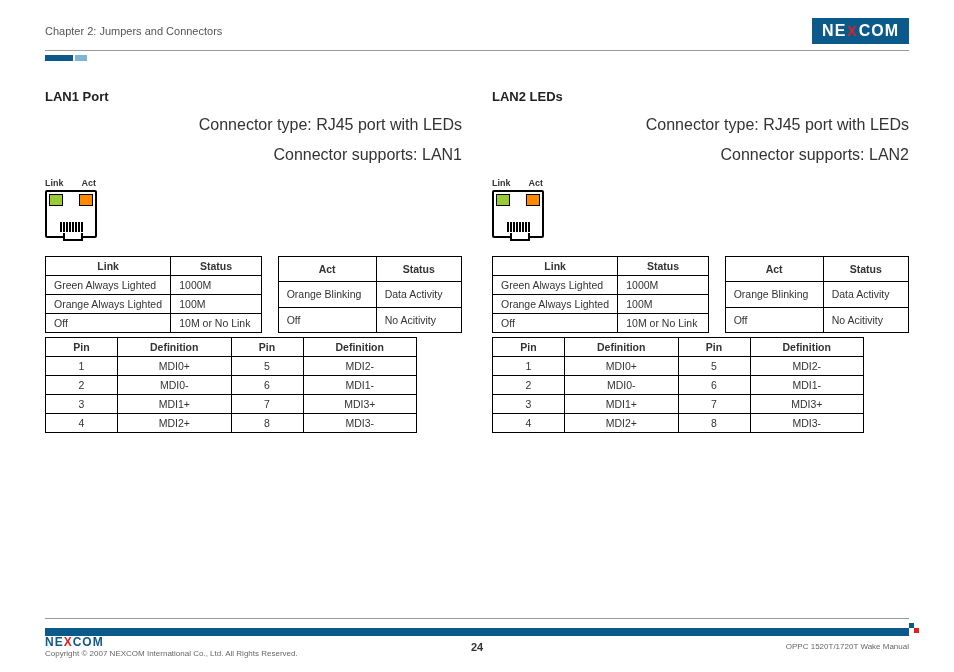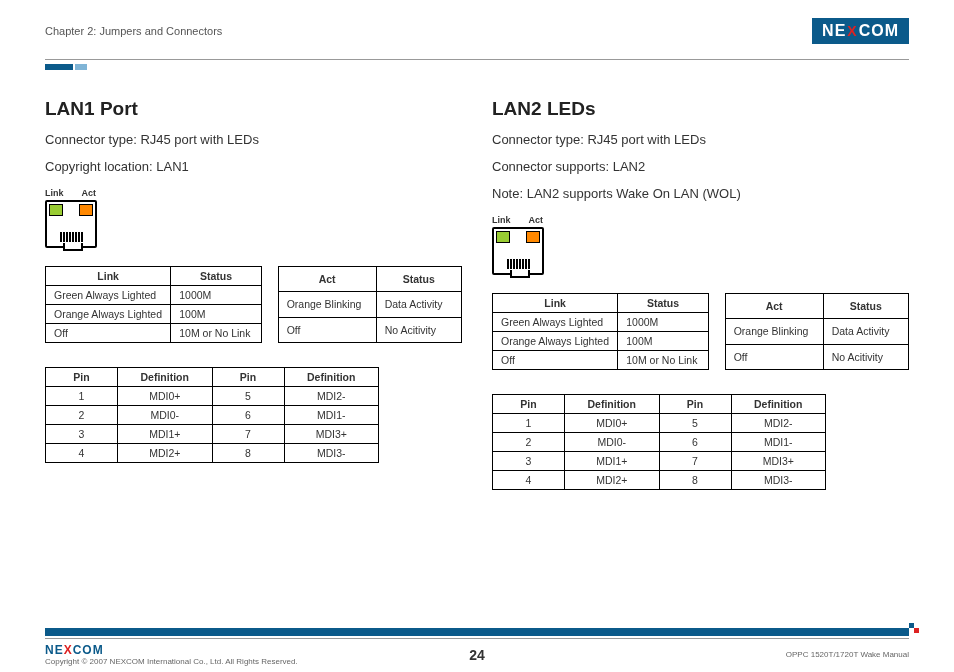--- a/index.html
+++ b/index.html
@@ -17,21 +17,21 @@
     padding: 18px 45px 10px 45px;
     box-sizing: border-box;
     height: 100%;
     position: relative;
   }
   .top-row {
     display: flex;
     justify-content: space-between;
     align-items: center;
     border-bottom: 1px solid #999;
-    padding-bottom: 15px;
+    padding-bottom: 6px;
   }
   .chapter { font-size: 11px; color: #555; }
   .logo-box {
     background: #0b5a8a;
     color: #fff;
     font-weight: bold;
     font-size: 16px;
     padding: 4px 10px;
     letter-spacing: 1px;
     display: inline-flex;
@@ -44,22 +44,22 @@
   }
   .accent .dark { width: 28px; height: 6px; background: #0b5a8a; }
   .accent .light { width: 12px; height: 6px; background: #7fb4d6; margin-left: 2px; }
 
   .columns {
     display: flex;
     gap: 30px;
     margin-top: 28px;
   }
   .col { flex: 1; }
-  h3 { font-size: 19px; margin: 0 0 6px 0; color: #222; }
-  .info { font-size: 13px; margin: 12px 0 2px 0; color: #333; }
+  h3 { font-size: 13px; margin: 0 0 6px 0; color: #222; }
+  .info { font-size: 16px; margin: 12px 0 2px 0; color: #333; text-align: right; }
 
   .port-labels { font-size: 9px; font-weight: bold; margin-top: 14px; display: flex; gap: 18px;}
   .rj45 {
     width: 48px; height: 44px; border: 2px solid #000; border-radius: 2px;
     position: relative; margin-top: 2px; background: #fff;
   }
   .rj45 .led { position: absolute; top: 2px; width: 12px; height: 10px; border: 1.5px solid #000; }
   .rj45 .led.l { left: 2px; background: #9c3; }
   .rj45 .led.r { right: 2px; background: #f80; }
   .rj45 .tab { position: absolute; bottom: -5px; left: 16px; width: 16px; height: 6px; border: 2px solid #000; border-top: none; background:#fff; }
@@ -68,37 +68,37 @@
 
   .table-row { display: flex; gap: 16px; margin-top: 18px; }
   table { border-collapse: collapse; font-size: 10.5px; }
   th, td { border: 1px solid #000; padding: 3px 8px; text-align: left; }
   th { font-weight: bold; text-align: center; }
   .link-tbl th:first-child, .link-tbl td:first-child { width: 120px; }
   .link-tbl th:last-child, .link-tbl td:last-child { width: 80px; }
   .act-tbl th:first-child, .act-tbl td:first-child { width: 90px; }
   .act-tbl th:last-child, .act-tbl td:last-child { width: 75px; }
 
-  .pin-tbl { margin-top: 24px; width: 334px; }
+  .pin-tbl { margin-top: 4px; width: 372px; }
   .pin-tbl th, .pin-tbl td { text-align: center; }
   .pin-tbl th:nth-child(1), .pin-tbl td:nth-child(1) { width: 55px; }
   .pin-tbl th:nth-child(3), .pin-tbl td:nth-child(3) { width: 55px; }
 
   .footer {
     position: absolute;
-    bottom: 6px; left: 45px; right: 45px;
+    bottom: 14px; left: 45px; right: 45px;
     border-top: 1px solid #999;
-    padding-top: 4px;
+    padding-top: 16px;
     display: flex;
     justify-content: space-between;
     align-items: center;
     font-size: 8px;
     color: #666;
   }
-  .footer .page-num { font-size: 14px; font-weight: bold; color: #333; position:absolute; left:50%; transform:translateX(-50%); }
+  .footer .page-num { font-size: 11px; font-weight: bold; color: #333; position:absolute; left:50%; transform:translateX(-50%); }
   .footer .logo-small {
     background: transparent;
     color: #0b5a8a;
     font-weight: bold;
     font-size: 12px;
     letter-spacing: 1px;
     padding: 0;
   }
   .footer-band { position:absolute; bottom: 36px; left:45px; right:45px; height:8px; background:#0b5a8a; }
   .footer-corner { position:absolute; bottom: 36px; right:40px; width:10px; height:8px; }
@@ -120,21 +120,21 @@
   <div class="accent">
       <div class="dark"></div>
       <div class="light"></div>
     </div>
 
   <div class="columns">
 
     <div class="col">
       <h3>LAN1 Port</h3>
       <p class="info">Connector type: RJ45 port with LEDs</p>
-      <p class="info">Copyright location: LAN1</p>
+      <p class="info">Connector supports: LAN1</p>
 
       <div class="port-labels">
         <span>Link</span>
         <span>Act</span>
       </div>
       <div class="rj45">
         <div class="led l"></div>
         <div class="led r"></div>
         <div class="pins">
             <span></span>
@@ -221,21 +221,20 @@
               <td>MDI3-</td>
             </tr>
       </tbody>
         </table>
     </div>
 
     <div class="col">
       <h3>LAN2 LEDs</h3>
       <p class="info">Connector type: RJ45 port with LEDs</p>
       <p class="info">Connector supports: LAN2</p>
-      <p class="info">Note: LAN2 supports Wake On LAN (WOL)</p>
 
       <div class="port-labels">
         <span>Link</span>
         <span>Act</span>
       </div>
       <div class="rj45">
         <div class="led l"></div>
         <div class="led r"></div>
         <div class="pins">
             <span></span>

